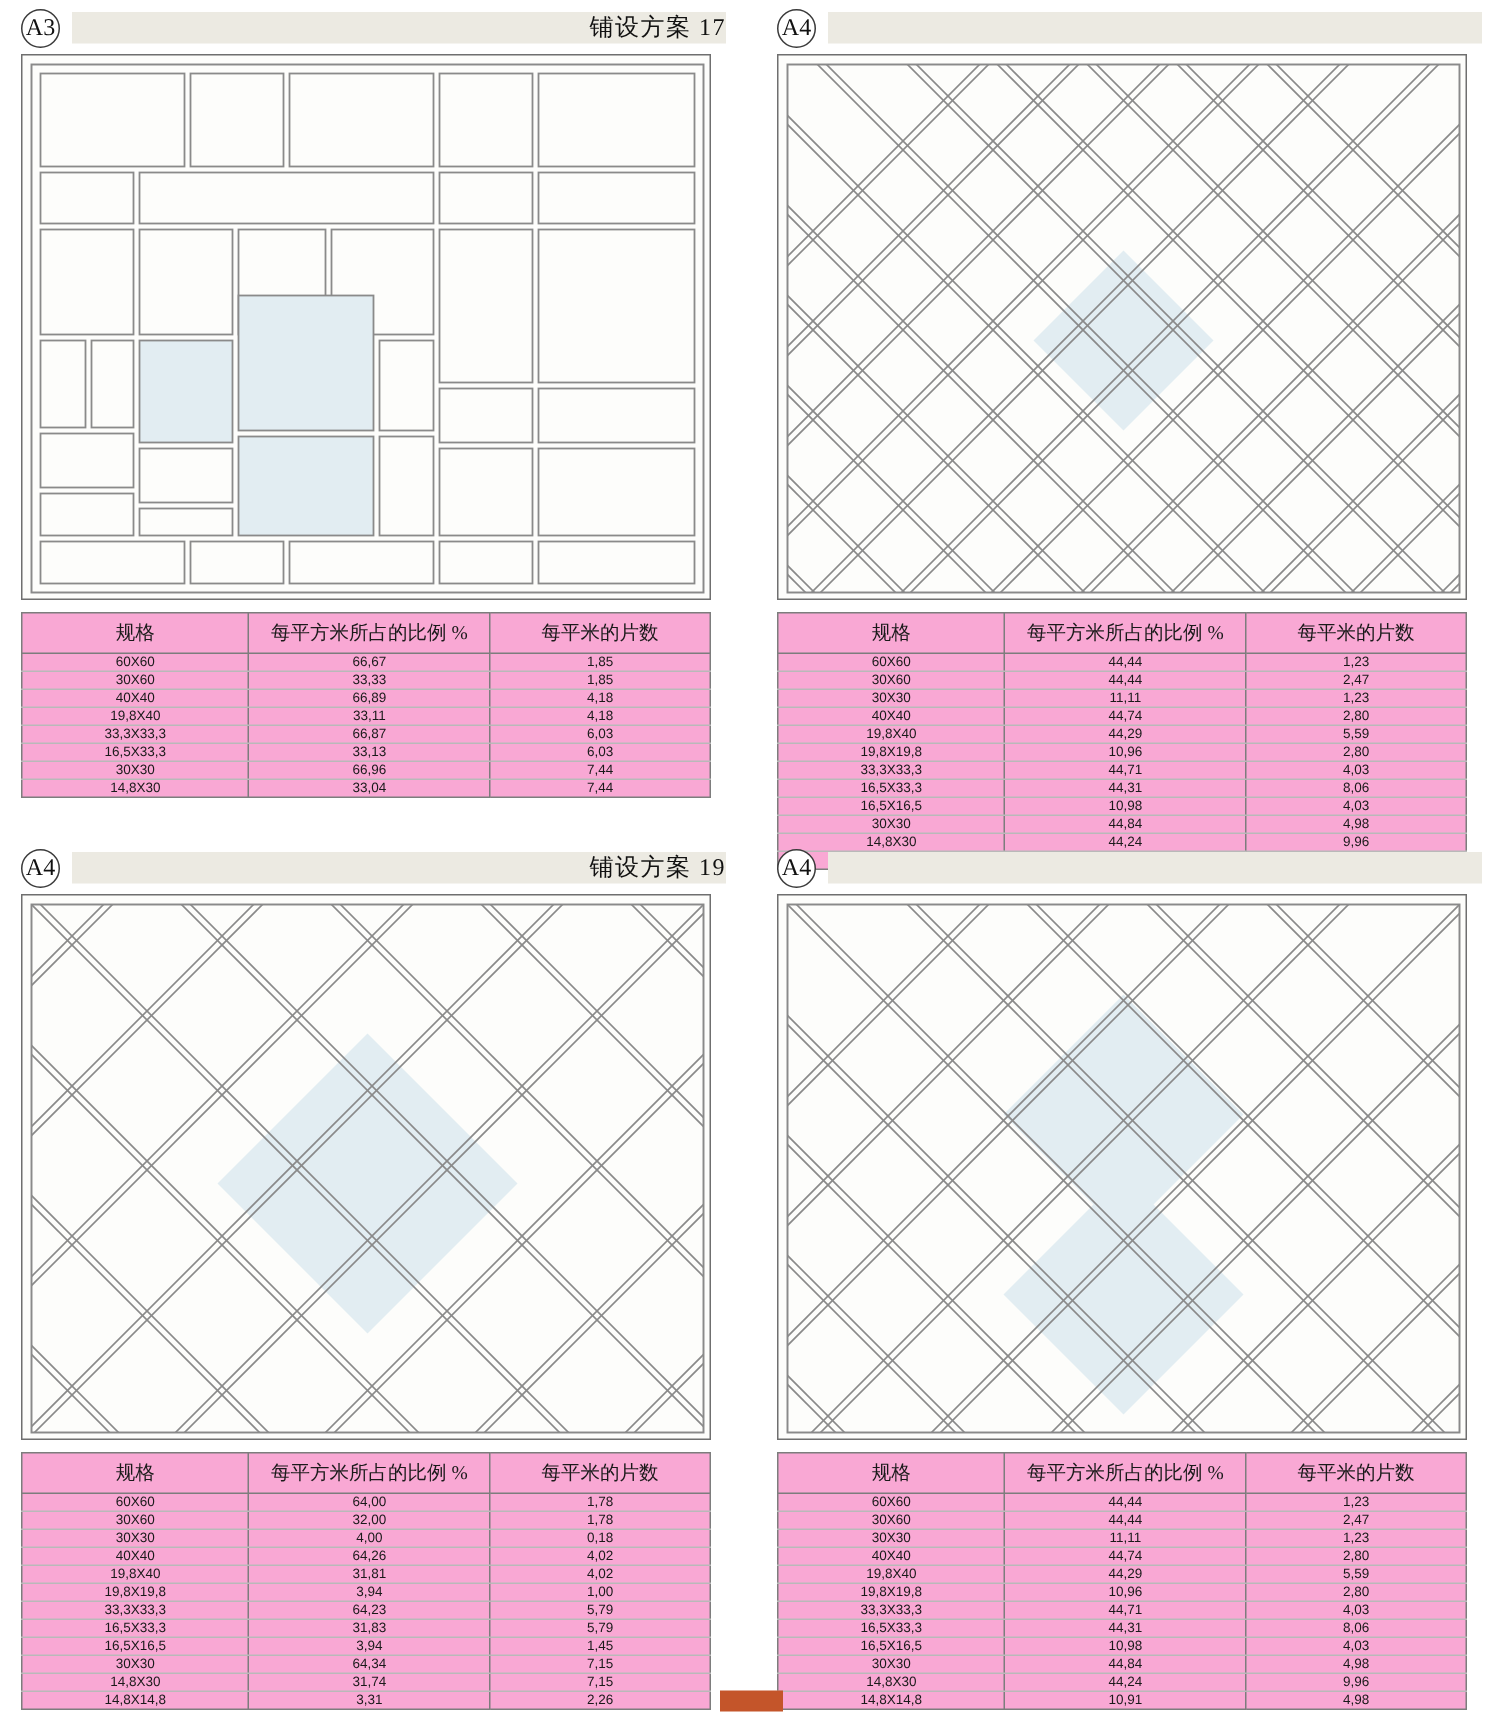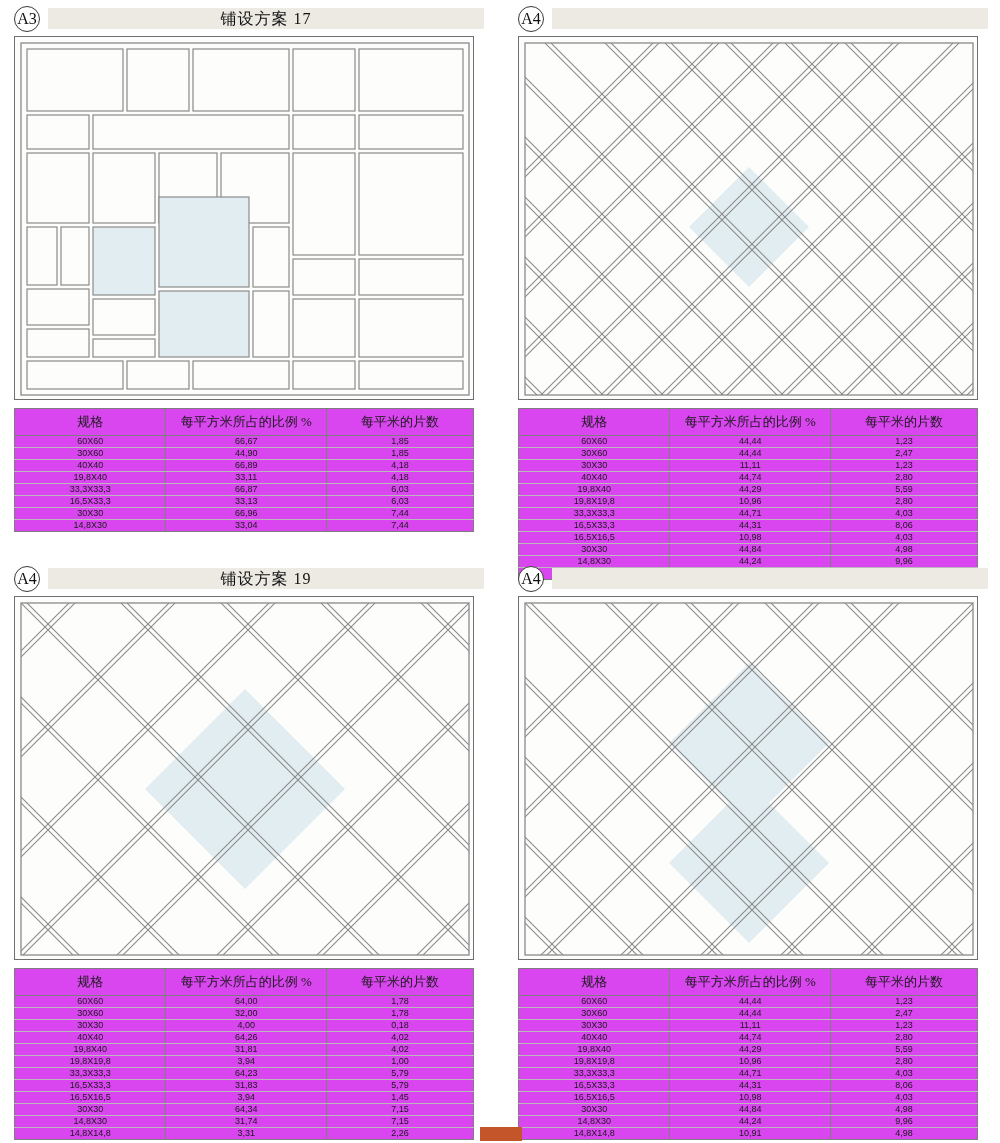--- a/index.html
+++ b/index.html
@@ -43,21 +43,21 @@
   }
   .title-bar{
     position:absolute;left:34px;top:2px;right:0;
     height:21px;
     background:#eceae2;
     border:0;
   }
   .title-text{
     position:absolute;left:34px;top:2px;right:0;
     height:21px;line-height:21px;
-    text-align:center;
+    text-align:right;
     font-family:"Liberation Serif", serif;
     font-size:16px;
     color:#111;
     letter-spacing:1px;
   }
 
   .art{
     position:relative;
     margin-top:4px;
     width:460px;
@@ -66,21 +66,21 @@
     background:#fdfdfb;
     box-sizing:border-box;
     overflow:hidden;
   }
   .art svg{display:block;}
 
   table.spec{
     margin-top:8px;
     border-collapse:collapse;
     width:460px;
-    background:#d946ef;
+    background:#f9a8d4;
     table-layout:fixed;
     padding-left:24px;
   }
   table.spec th,table.spec td{
     border:1px solid #7d7d7d;
     text-align:center;
     font-family:"Liberation Sans", sans-serif;
   }
   table.spec th{
     font-family:"Liberation Serif", serif;
@@ -188,21 +188,21 @@
         </tr>
       </thead>
       <tbody>
         <tr>
             <td>60X60</td>
             <td>66,67</td>
             <td>1,85</td>
           </tr>
         <tr>
             <td>30X60</td>
-            <td>44,90</td>
+            <td>33,33</td>
             <td>1,85</td>
           </tr>
         <tr>
             <td>40X40</td>
             <td>66,89</td>
             <td>4,18</td>
           </tr>
         <tr>
             <td>19,8X40</td>
             <td>33,11</td>

